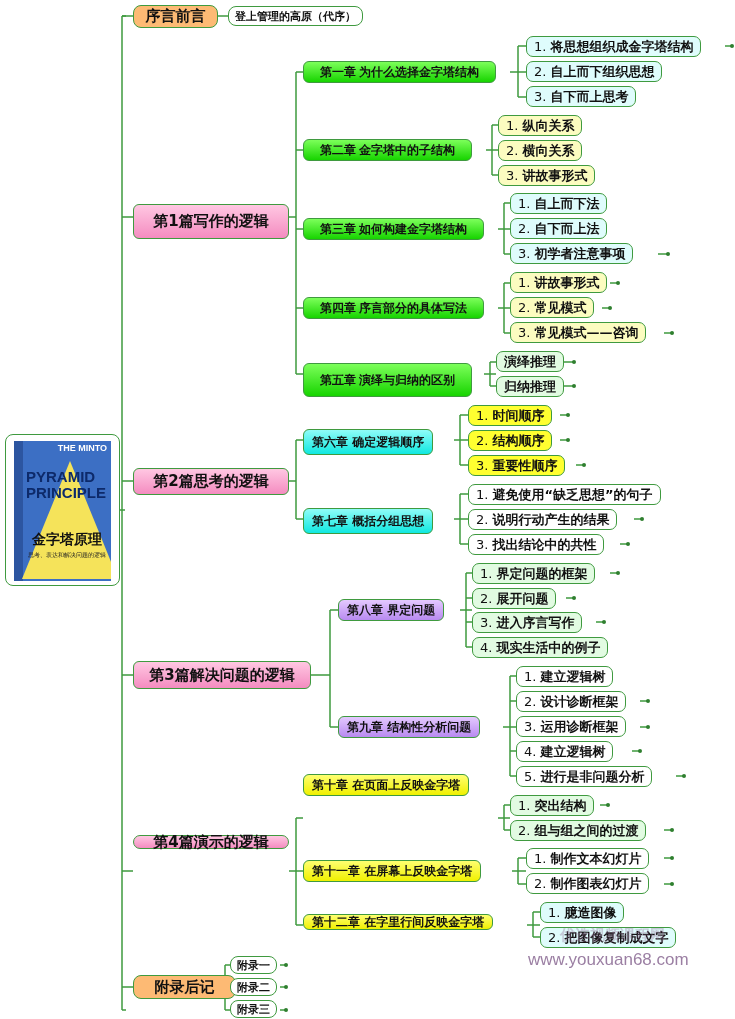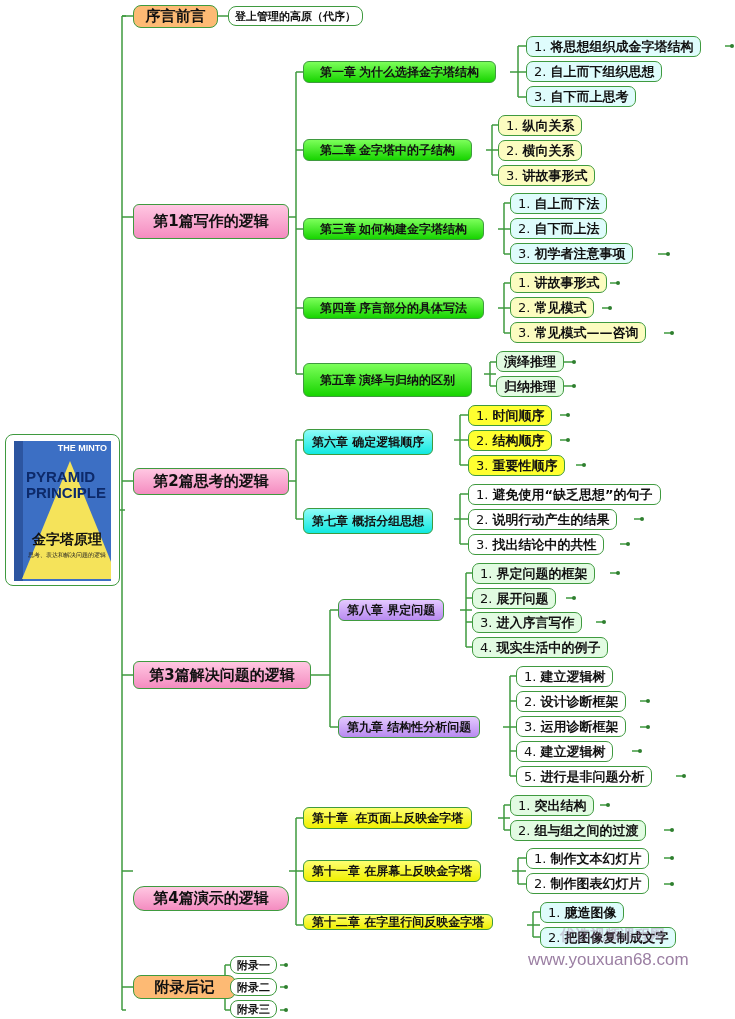--- a/index.html
+++ b/index.html
@@ -260,24 +260,24 @@
   </div>
 <div class="node leaf lf-white" style="left:516px;top:741px;height:21px;">
     <span class="num">4.</span>
     <span>建立逻辑树</span>
   </div>
 <div class="node leaf lf-white" style="left:516px;top:766px;height:21px;">
     <span class="num">5.</span>
     <span>进行是非问题分析</span>
   </div>
 
-<div class="node part" style="left:133px;top:886px;width:156px;height:25px;border-radius:11px;">
+<div class="node part" style="left:133px;top:835px;width:156px;height:14px;border-radius:11px;">
   <span>第4篇演示的逻辑</span>
 </div>
-<div class="node ch-yellow" style="left:303px;top:807px;height:22px;font-family:Liberation Mono, monospace;">
+<div class="node ch-yellow" style="left:303px;top:774px;height:22px;">
     <span>第十章 在页面上反映金字塔</span>
   </div>
 <div class="node leaf lf-mint" style="left:510px;top:795px;height:21px;">
     <span class="num">1.</span>
     <span>突出结构</span>
   </div>
 <div class="node leaf lf-mint" style="left:510px;top:820px;height:21px;">
     <span class="num">2.</span>
     <span>组与组之间的过渡</span>
   </div>

